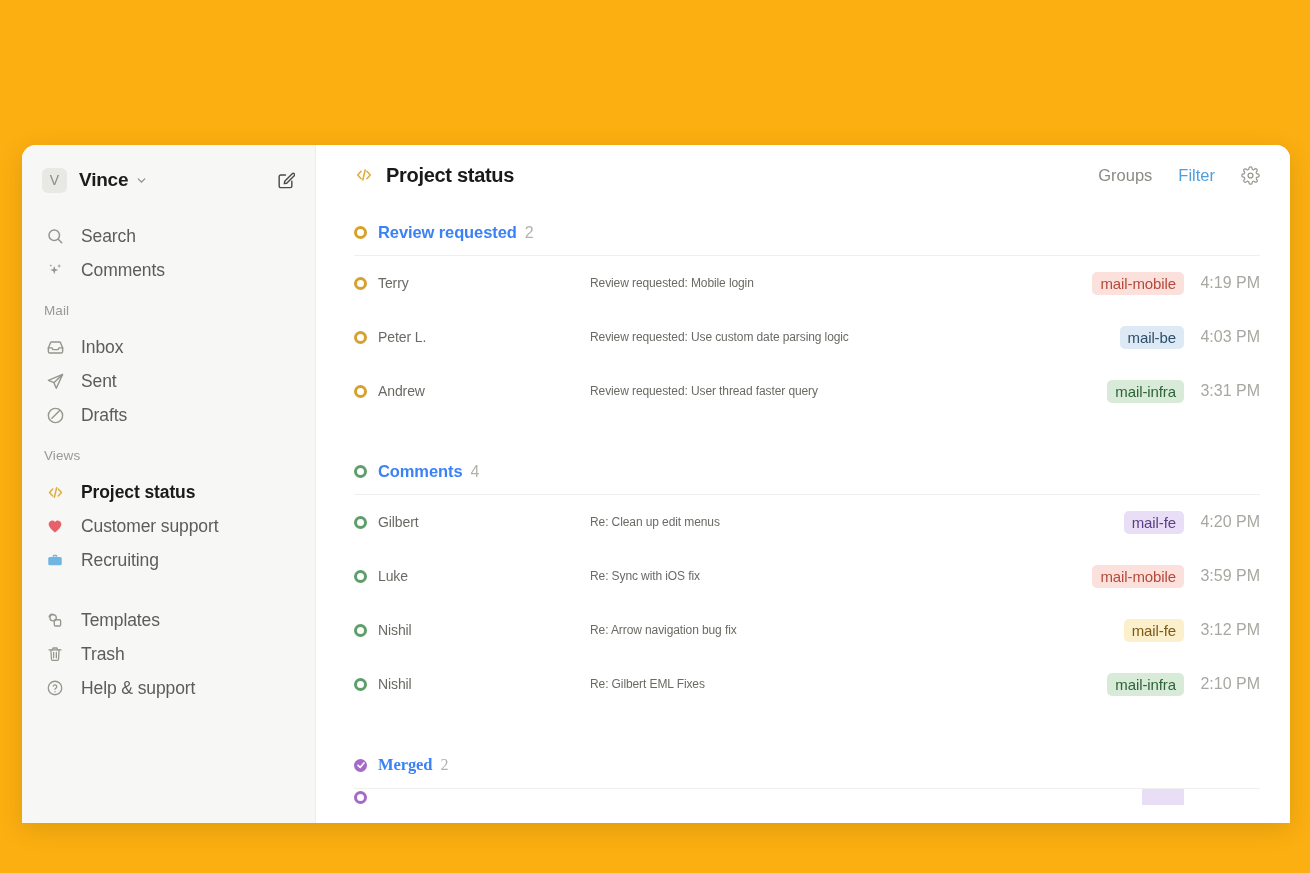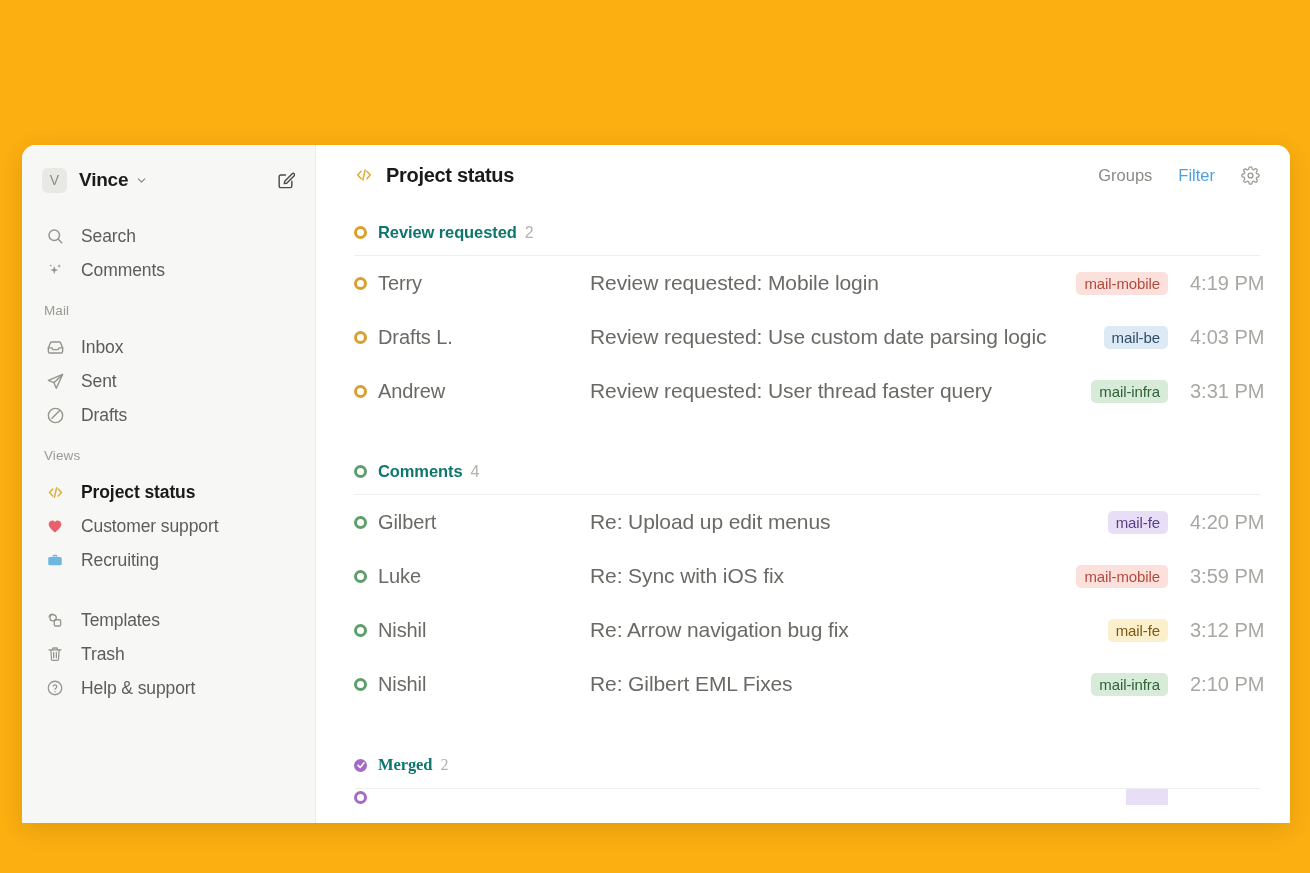--- a/index.html
+++ b/index.html
@@ -138,21 +138,21 @@
   .group:first-child { margin-top: 18px; }
   .group-head {
     display: flex;
     align-items: center;
     padding-bottom: 13px;
     border-bottom: 1px solid #efefec;
   }
   .group-title {
     font-size: 16.5px;
     font-weight: 700;
-    color: #0f766e;
+    color: #3b82f6;
     margin-left: 11px;
     letter-spacing: -0.1px;
   }
   .group-count {
     font-size: 16px;
     color: #b2b2ab;
     margin-left: 8px;
   }
 
   
@@ -169,53 +169,53 @@
   .row {
     display: flex;
     align-items: center;
     height: 54px;
     cursor: pointer;
   }
   .row .rdot { flex: 0 0 13px; margin-right: 11px; }
   .row .sender {
     width: 212px;
     flex: 0 0 212px;
-    font-size: 20px;
+    font-size: 14px;
     color: #6a6a65;
     white-space: nowrap;
     overflow: hidden;
     text-overflow: ellipsis;
     letter-spacing: -0.1px;
   }
   .row .subject {
     flex: 1 1 auto;
-    font-size: 21px;
+    font-size: 12px;
     color: #6a6a65;
     white-space: nowrap;
     overflow: hidden;
     text-overflow: ellipsis;
     letter-spacing: -0.1px;
   }
   .row .tag-wrap {
     flex: 0 0 auto;
     display: flex; justify-content: flex-end;
-    margin-right: 22px;
+    margin-right: 6px;
   }
   .tag {
     font-size: 15px;
     padding: 3px 8px;
     border-radius: 5px;
     white-space: nowrap;
     letter-spacing: -0.1px;
   }
   .row .time {
     width: 70px;
     flex: 0 0 70px;
     text-align: right;
-    font-size: 20px;
+    font-size: 16px;
     color: #a8a8a2;
     white-space: nowrap;
   }
   .partial-row { height: 16px; overflow: hidden; }
 </style>
 </head>
 <body>
 
 <div id="page">
 
@@ -403,21 +403,21 @@
             <span class="sender">Terry</span>
             <span class="subject">Review requested: Mobile login</span>
             <span class="tag-wrap">
               <span class="tag" style="background:#FBE0DC;color:#B44A3C">mail-mobile</span>
             </span>
             <span class="time">4:19 PM</span>
           </div>
 
           <div class="row">
             <span class="dot donut rdot" style="color:#D9A02B"></span>
-            <span class="sender">Drafts L.</span>
+            <span class="sender">Peter L.</span>
             <span class="subject">Review requested: Use custom date parsing logic</span>
             <span class="tag-wrap">
               <span class="tag" style="background:#DDE9F4;color:#2E4E69">mail-be</span>
             </span>
             <span class="time">4:03 PM</span>
           </div>
 
           <div class="row">
             <span class="dot donut rdot" style="color:#D9A02B"></span>
             <span class="sender">Andrew</span>
@@ -432,21 +432,21 @@
         <div class="group" style="margin-top:44px;">
           <div class="group-head">
             <span class="dot donut" style="color:#5E9E6A"></span>
             <span class="group-title">Comments</span>
             <span class="group-count">4</span>
           </div>
 
           <div class="row">
             <span class="dot donut rdot" style="color:#5E9E6A"></span>
             <span class="sender">Gilbert</span>
-            <span class="subject">Re: Upload up edit menus</span>
+            <span class="subject">Re: Clean up edit menus</span>
             <span class="tag-wrap">
               <span class="tag" style="background:#E8DEF6;color:#5B3E86">mail-fe</span>
             </span>
             <span class="time">4:20 PM</span>
           </div>
 
           <div class="row">
             <span class="dot donut rdot" style="color:#5E9E6A"></span>
             <span class="sender">Luke</span>
             <span class="subject">Re: Sync with iOS fix</span>

